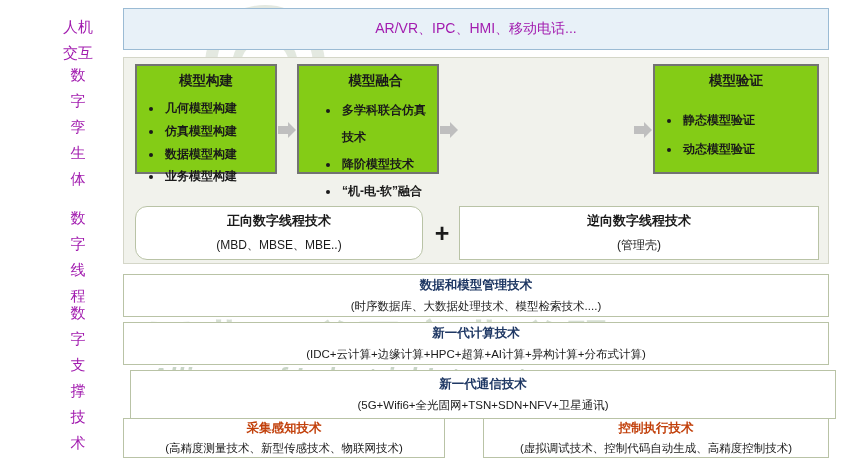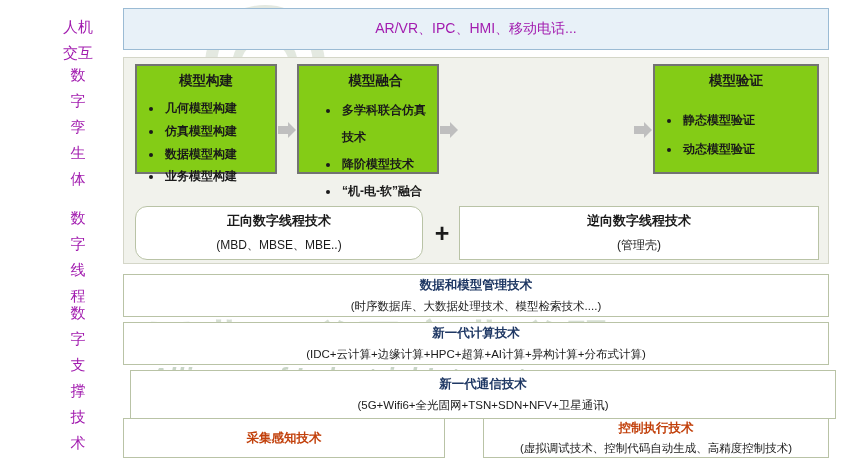--- a/index.html
+++ b/index.html
@@ -293,20 +293,21 @@
     <div class="support-sub">(时序数据库、大数据处理技术、模型检索技术....)</div>
   </div>
 
   <div class="box support-box sb3">
     <div class="support-title">新一代通信技术</div>
     <div class="support-sub">(5G+Wifi6+全光固网+TSN+SDN+NFV+卫星通讯)</div>
   </div>
 
   <div class="box bottom-box bb1">
     <div class="bottom-title">采集感知技术</div>
+    <div class="bottom-sub">(高精度测量技术、新型传感技术、物联网技术)</div>
   </div>
 
   <div class="box bottom-box bb2">
     <div class="bottom-title">控制执行技术</div>
     <div class="bottom-sub">(虚拟调试技术、控制代码自动生成、高精度控制技术)</div>
   </div>
 
 </div>
 
 </body></html>

